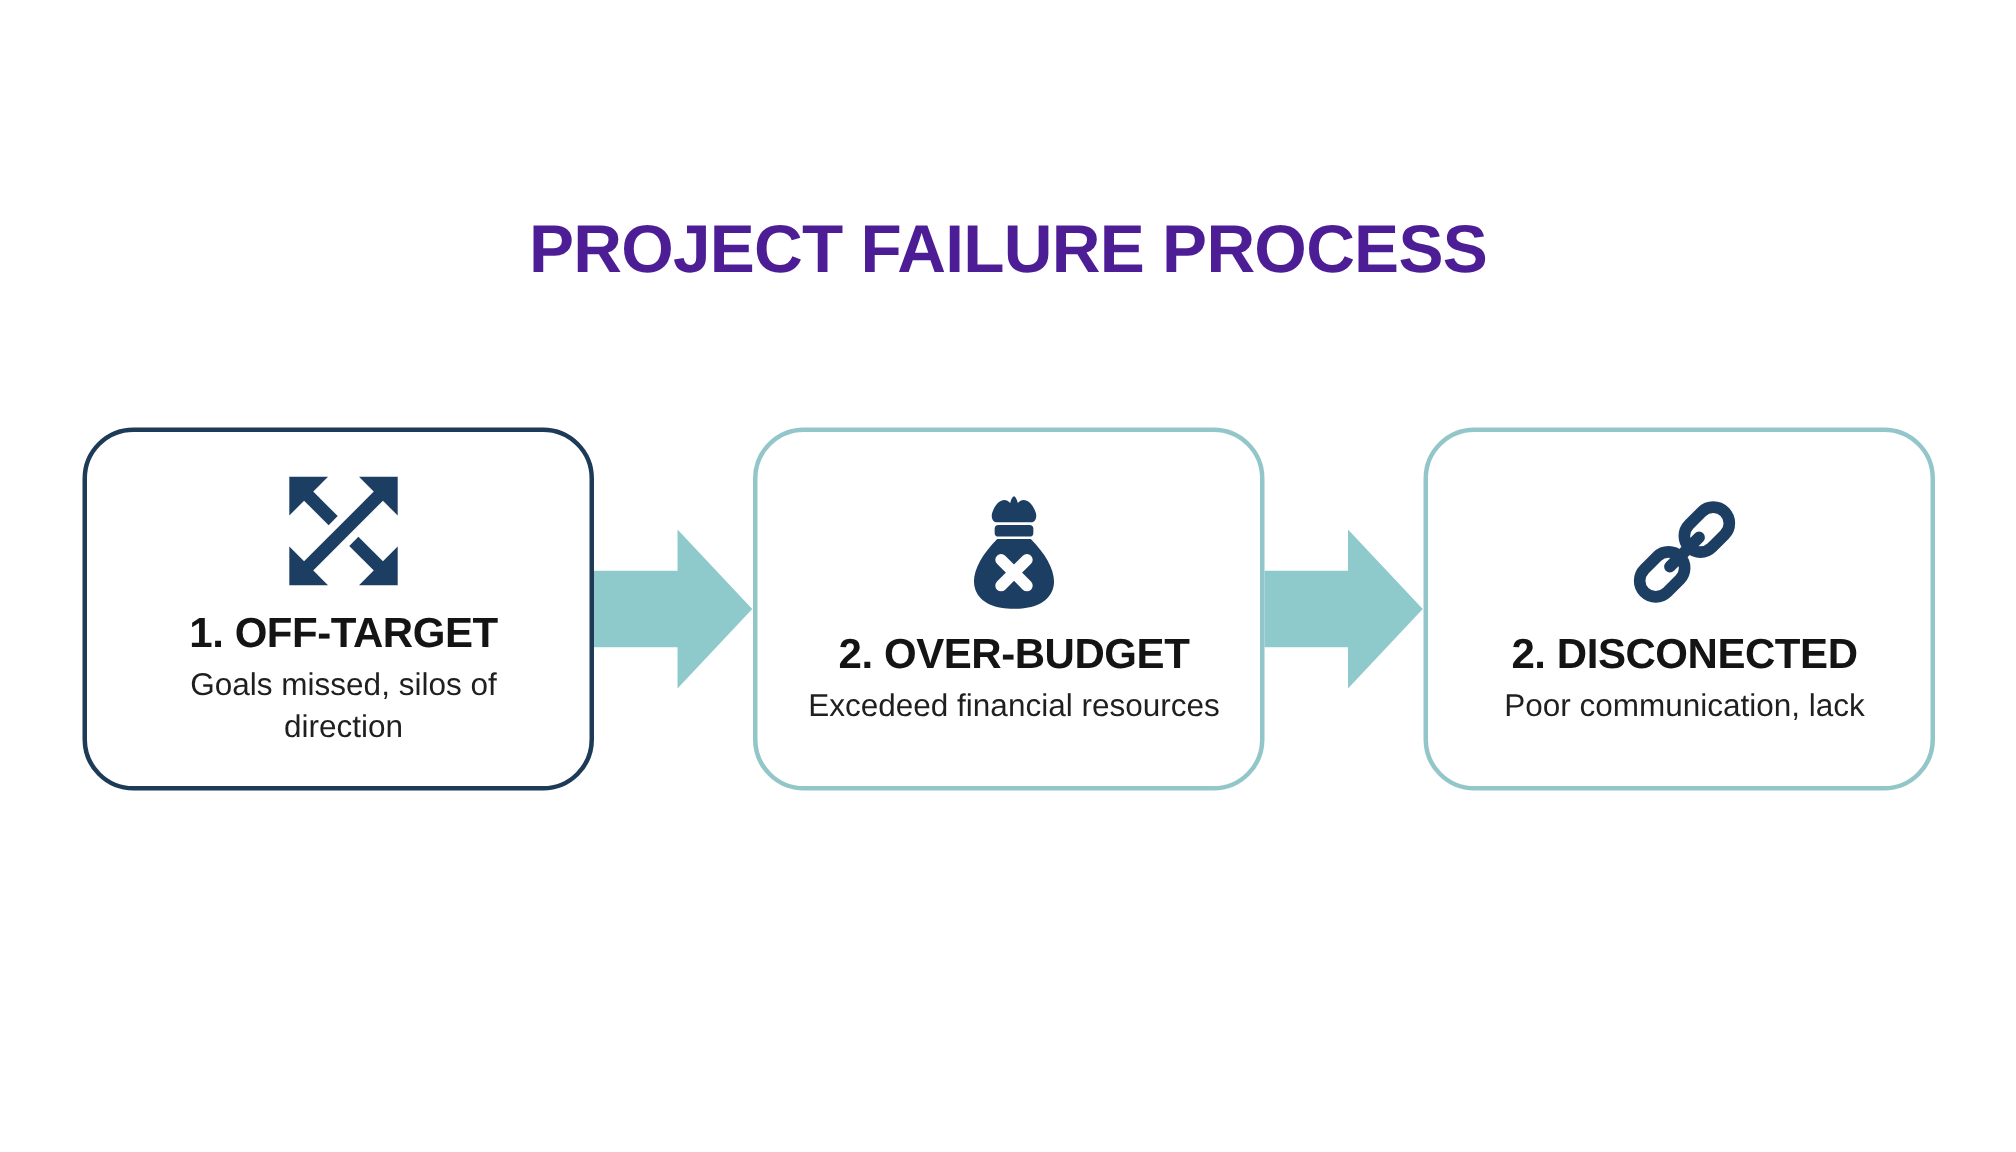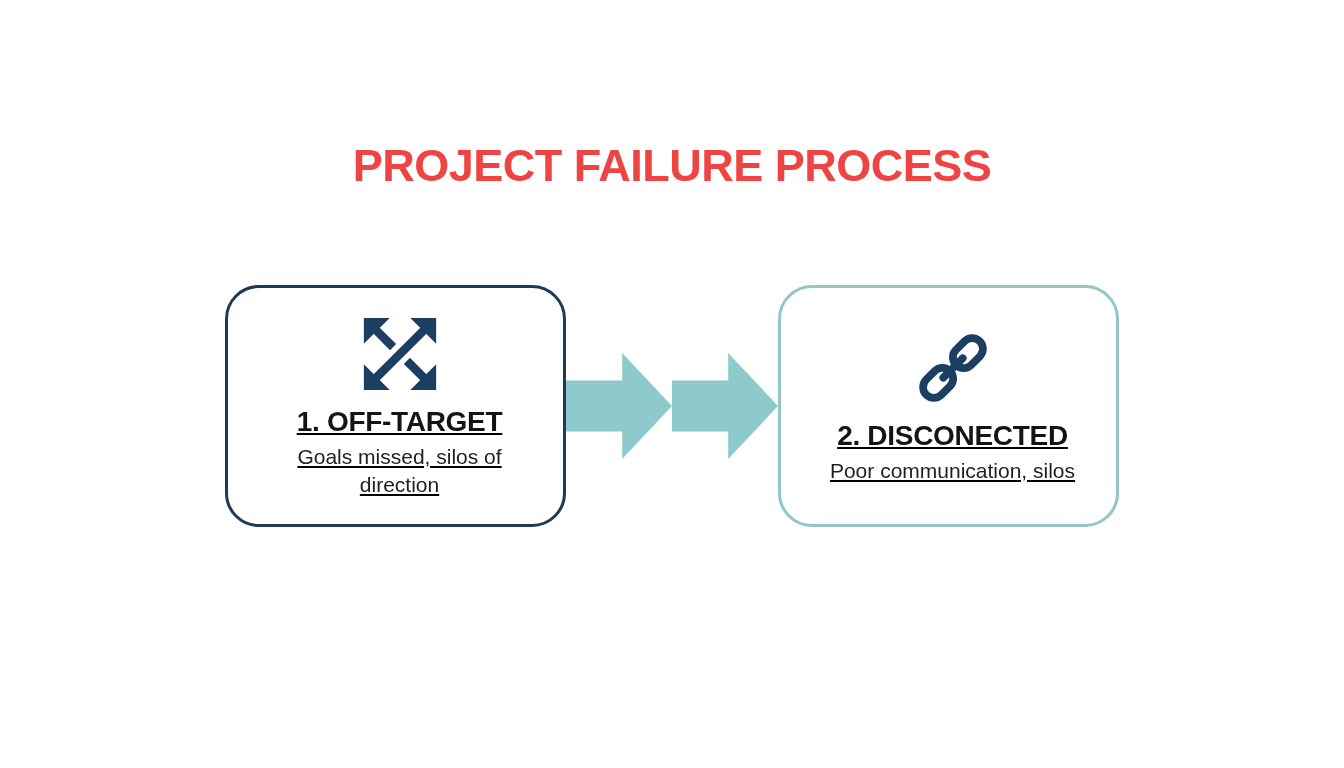--- a/index.html
+++ b/index.html
@@ -8,41 +8,40 @@
     background: #ffffff;
     font-family: "Liberation Sans", sans-serif;
     overflow: hidden;
   }
   .page-title {
     margin-top: 142px;
     text-align: center;
     font-size: 45px;
     font-weight: 700;
     letter-spacing: -0.5px;
-    color: #ef4444;
+    color: #4c1d95;
     line-height: 48px;
   }
   .flow-row {
     margin-top: 95px;
     display: flex;
     align-items: center;
     justify-content: center;
   }
   .step-card {
     width: 341px;
     height: 242px;
     border-radius: 34px;
     background: #ffffff;
     display: flex;
     flex-direction: column;
     align-items: center;
     justify-content: center;
     text-align: center;
     padding: 10px 12px 16px 20px;
-    text-decoration: underline;
   }
   .step-card.navy { border: 3.5px solid #1d3a57; }
   .step-card.teal { border: 3.5px solid #93c6c9; }
   .step-icon {
     width: 92px;
     height: 92px;
     display: flex;
     align-items: center;
     justify-content: center;
     margin-bottom: 6px;
@@ -89,30 +88,47 @@
           <polygon points="92,62 92,92 62,92" stroke="none"></polygon>
         </g>
       </svg>
     </div>
     <div class="step-title">1. OFF-TARGET</div>
     <div class="step-desc">Goals missed, silos of direction</div>
   </div>
 
   <div class="connector-arrow"></div>
 
+  <div class="step-card teal">
+    <div class="step-icon">
+      <svg viewBox="0 0 100 100" xmlns="http://www.w3.org/2000/svg">
+        <g fill="#1d3e63">
+          <path d="M33 20 C36 10 43 7 47 12 C49 5 51 5 53 12 C57 7 64 10 67 20 C68 24 66 27 63 27 L37 27 C34 27 32 24 33 20 Z"></path>
+          <rect x="35" y="29" width="30" height="9" rx="3"></rect>
+          <path d="M37 40 C24 53 16 68 20 79 C24 90 36 94 50 94 C64 94 76 90 80 79 C84 68 76 53 63 40 Z"></path>
+        </g>
+        <g stroke="#ffffff" stroke-width="9" stroke-linecap="round">
+          <line x1="40" y1="56" x2="60" y2="76"></line>
+          <line x1="60" y1="56" x2="40" y2="76"></line>
+        </g>
+      </svg>
+    </div>
+    <div class="step-title">2. OVER-BUDGET</div>
+    <div class="step-desc">Excedeed financial resources</div>
+  </div>
 
   <div class="connector-arrow"></div>
 
   <div class="step-card teal">
     <div class="step-icon">
       <svg viewBox="0 0 100 100" xmlns="http://www.w3.org/2000/svg">
         <g transform="rotate(45 50 50)" fill="none" stroke="#1d3e63">
           <rect x="37.5" y="6" width="25" height="39" rx="12.5" stroke-width="9"></rect>
           <rect x="37.5" y="55" width="25" height="39" rx="12.5" stroke-width="9"></rect>
           <line x1="50" y1="34" x2="50" y2="66" stroke-width="9" stroke-linecap="round"></line>
         </g>
       </svg>
     </div>
     <div class="step-title">2. DISCONECTED</div>
-    <div class="step-desc">Poor communication, silos</div>
+    <div class="step-desc">Poor communication, lack</div>
   </div>
 
 </div>
 
 </body></html>

